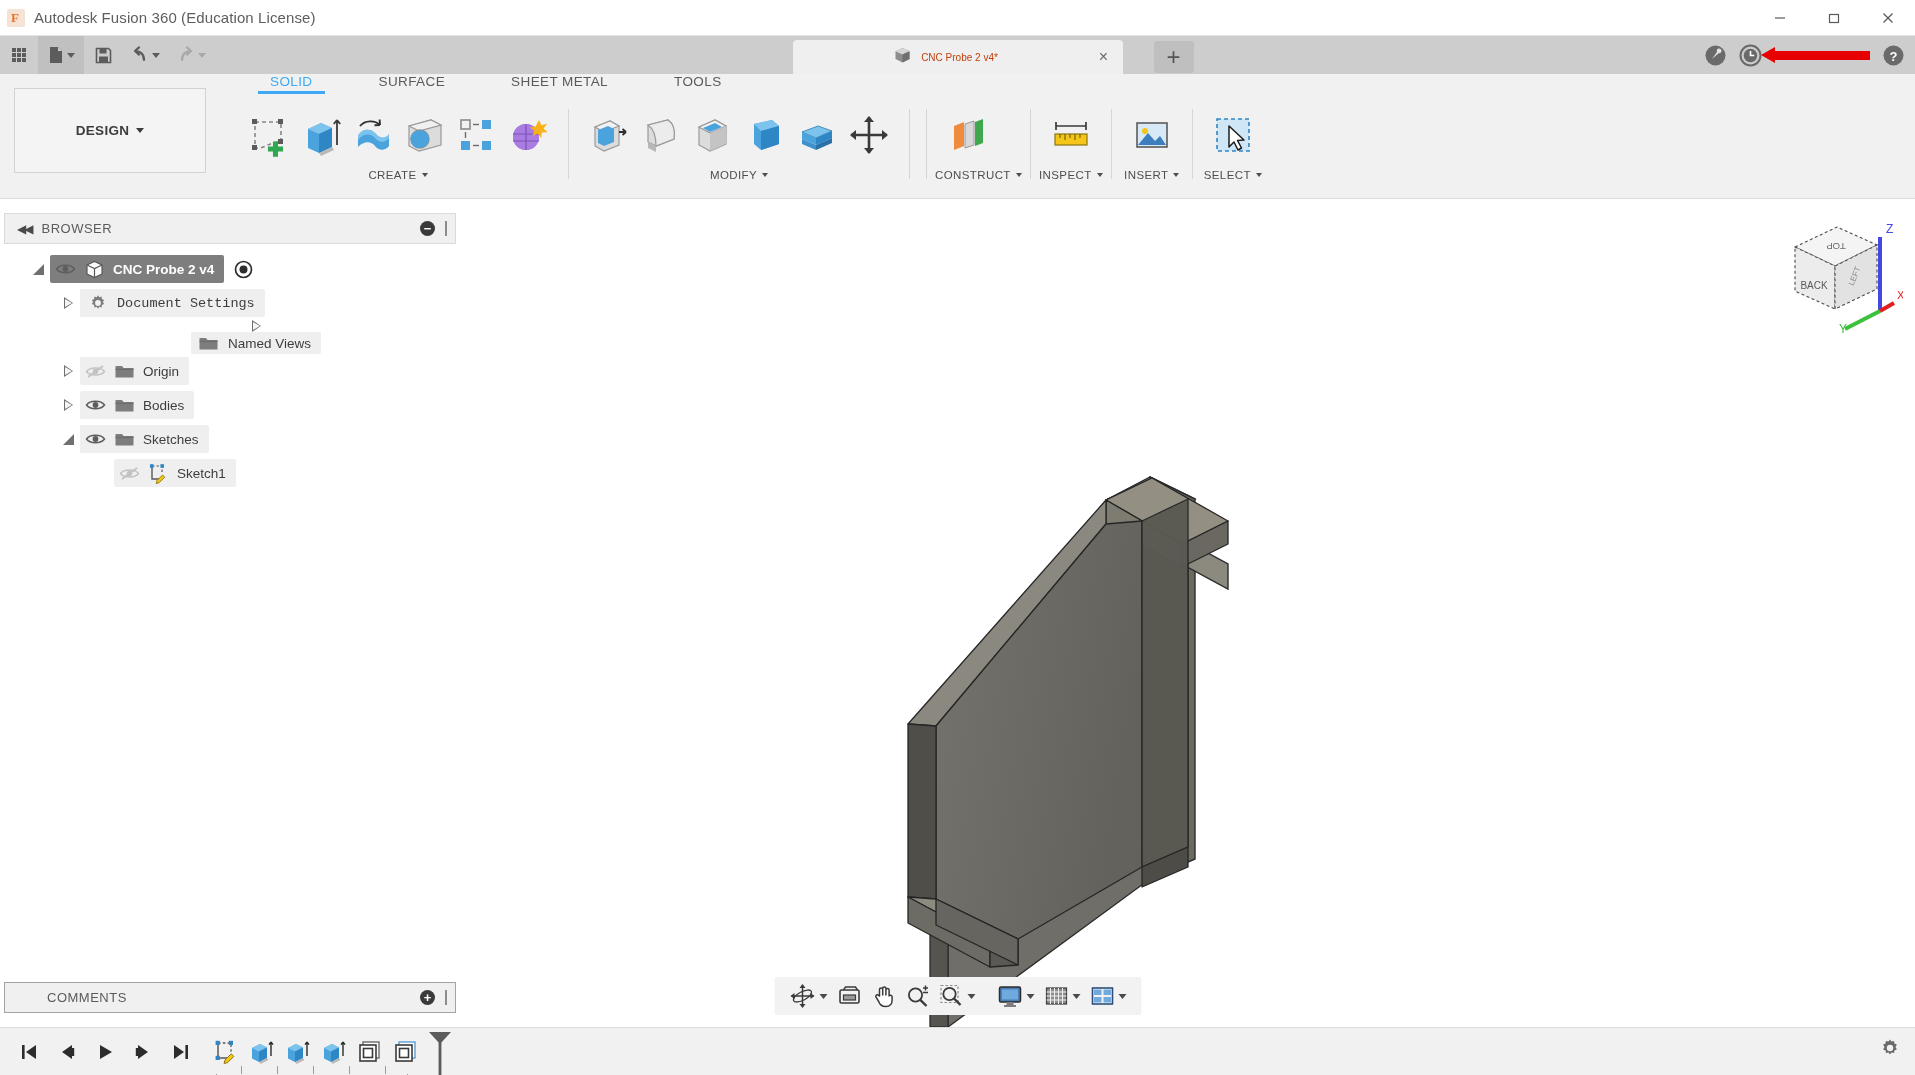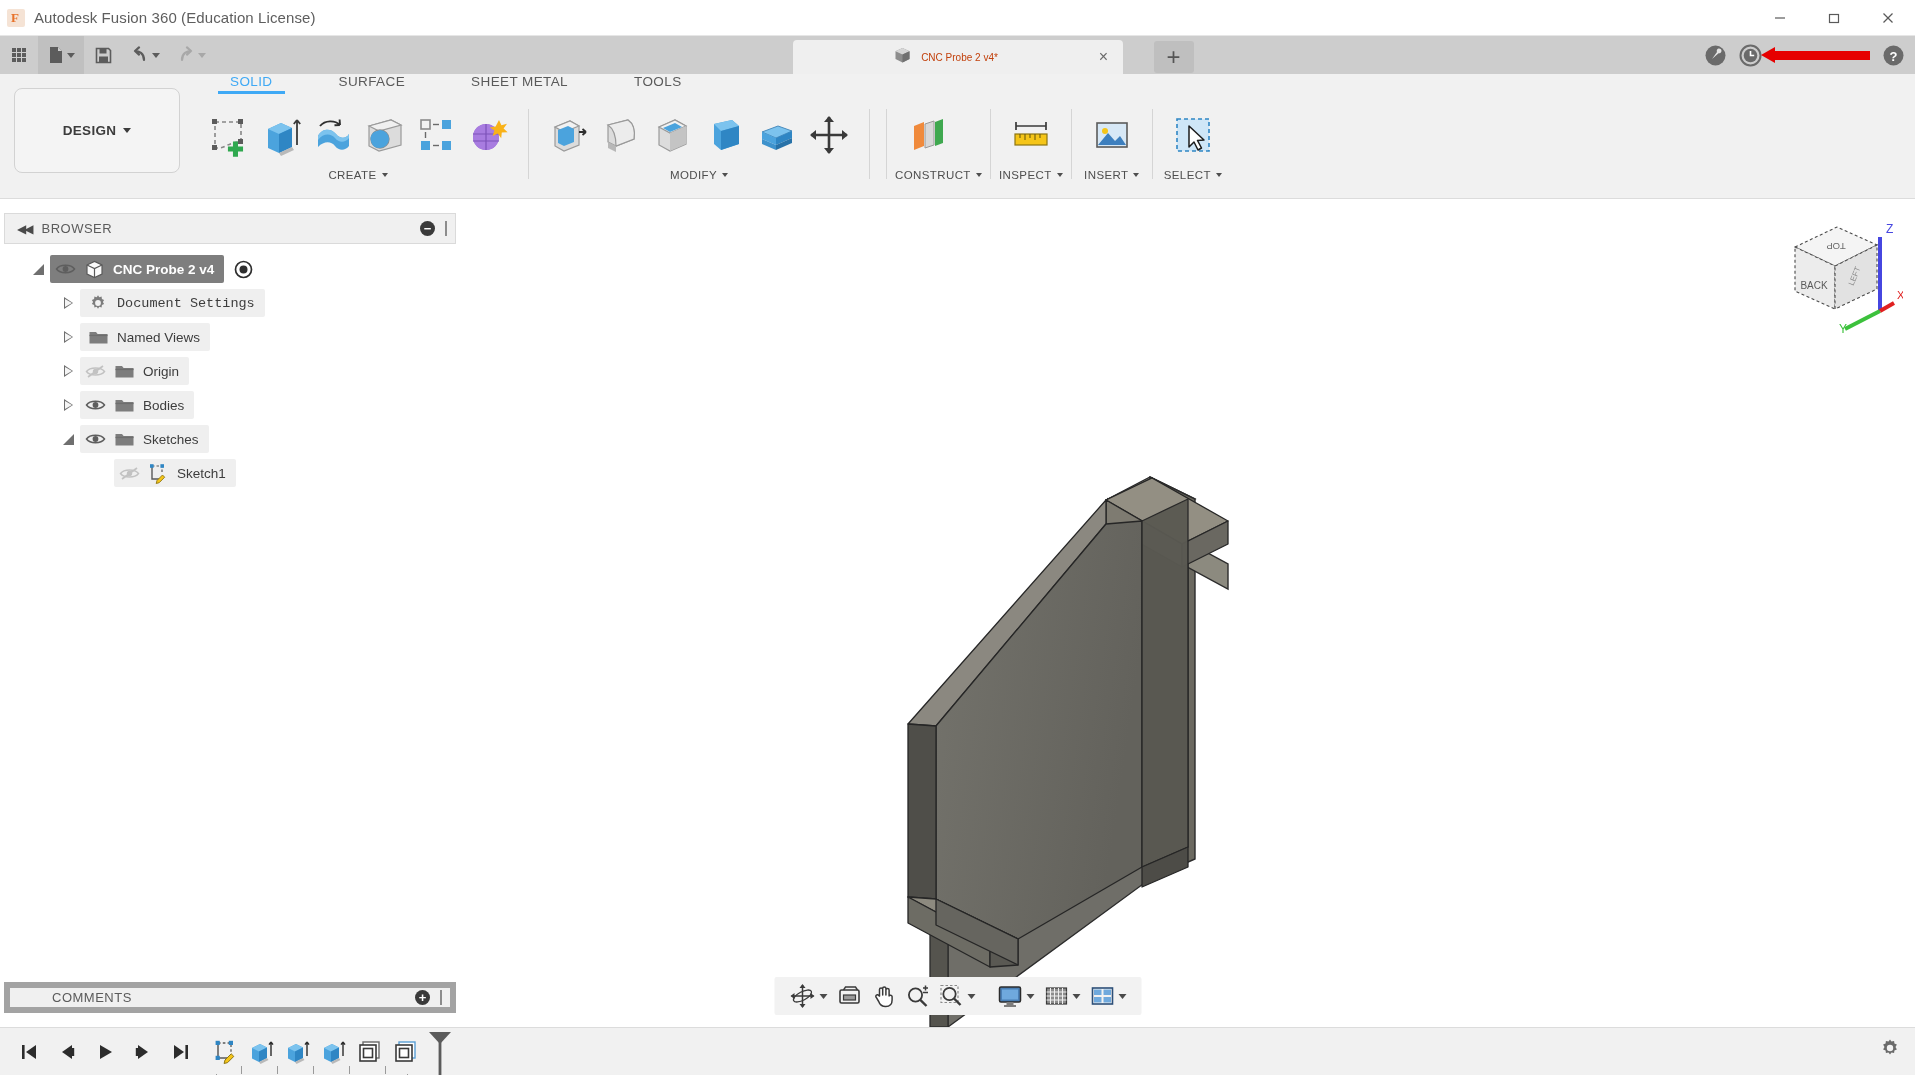--- a/index.html
+++ b/index.html
@@ -83,22 +83,22 @@
     border-right: 14px solid #e60000;
   }
 
   
   #ribbon {
     height: 125px; width: 100%; background: #f1f1f1;
     border-bottom: 1px solid #dcdcdc;
     display: flex; align-items: flex-start; position: relative;
   }
   #design-box {
-    width: 166px; height: 85px; margin: 14px 4px 0 14px;
-    border: 1px solid #d2d2d2; border-radius: 8px; background: #f4f4f4;
+    width: 192px; height: 85px; margin: 14px 18px 0 14px;
+    border: 1px solid #d2d2d2; border-radius: 0; background: #f4f4f4;
     display: flex; align-items: center; justify-content: center;
     flex: none;
   }
   #design-label { font-size: 13.5px; color: #3c3c3c; font-weight: bold; letter-spacing: .3px; }
   #design-box .tri-d { margin-left: 7px; border-top-color: #3c3c3c; }
 
   #ribbon-right { flex: 1; display: flex; flex-direction: column; height: 100%; }
   #ribbon-tabs { display: flex; height: 30px; align-items: flex-start; padding-left: 32px; }
   .rtab {
     font-size: 13.5px; color: #5a5a5a; letter-spacing: .4px;
@@ -156,21 +156,21 @@
   }
   .tri-right::after {
     content:""; position:absolute; left:-7.5px; top:-4.5px; width:0; height:0;
     border-top: 4.5px solid transparent; border-bottom: 4.5px solid transparent; border-left: 7px solid #f5f5f5;
   }
   .tri-down-solid { width: 0; height: 0; border-left: 11px solid transparent; border-bottom: 11px solid #6f6f6f; transform: rotate(0deg); }
 
   
   #comments {
     position: absolute; left: 4px; bottom: 14px; width: 452px; height: 31px;
-    background: #f0f0f0; border: 6px solid #a3a3a3;
+    background: #f0f0f0; border: 1px solid #a3a3a3;
     display: flex; align-items: center; padding: 0 6px;
   }
   #comments-title { font-size: 13px; color: #5b5b5b; letter-spacing: .5px; margin-left: 36px; }
 
   
   #viewcube { position: absolute; right: 12px; top: 12px; width: 122px; height: 122px; }
 
   
   #navbar {
     position: absolute; left: 50%; transform: translateX(-50%); bottom: 12px;
@@ -634,21 +634,21 @@
           <span class="nodeicon" style="margin-left:4px;">
             <svg width="20" height="20" viewBox="0 0 20 20">
                 <path d="M10 2.2 l1.3 2 l2.3 -0.6 l0.3 2.4 l2.2 0.9 l-1.2 2.1 l1.2 2.1 l-2.2 0.9 l-0.3 2.4 l-2.3 -0.6 l-1.3 2 l-1.3 -2 l-2.3 0.6 l-0.3 -2.4 l-2.2 -0.9 l1.2 -2.1 l-1.2 -2.1 l2.2 -0.9 l0.3 -2.4 l2.3 0.6 Z" fill="#7d7d7d"></path>
                 <circle cx="10" cy="10" r="2.9" fill="#f1f1f1"></circle>
               </svg>
           </span>
           <span class="label">Document Settings</span>
         </span>
       </div>
 
-      <div class="trow" style="padding-left:52px;">
+      <div class="trow" style="padding-left:52px;flex-direction:column;">
         <span class="disc">
             <span class="tri-right"></span>
           </span>
         <span class="pillbg">
           <span class="nodeicon" style="margin-left:4px;">
             <svg width="21" height="17" viewBox="0 0 21 17">
                 <path d="M1.5 3 h6.5 l1.6 2 h9.9 v9.5 h-18 Z" fill="#7d7d7d"></path>
                 <path d="M1.5 5.8 h18 v1.3 h-18 Z" fill="#6d6d6d"></path>
               </svg>
           </span>

